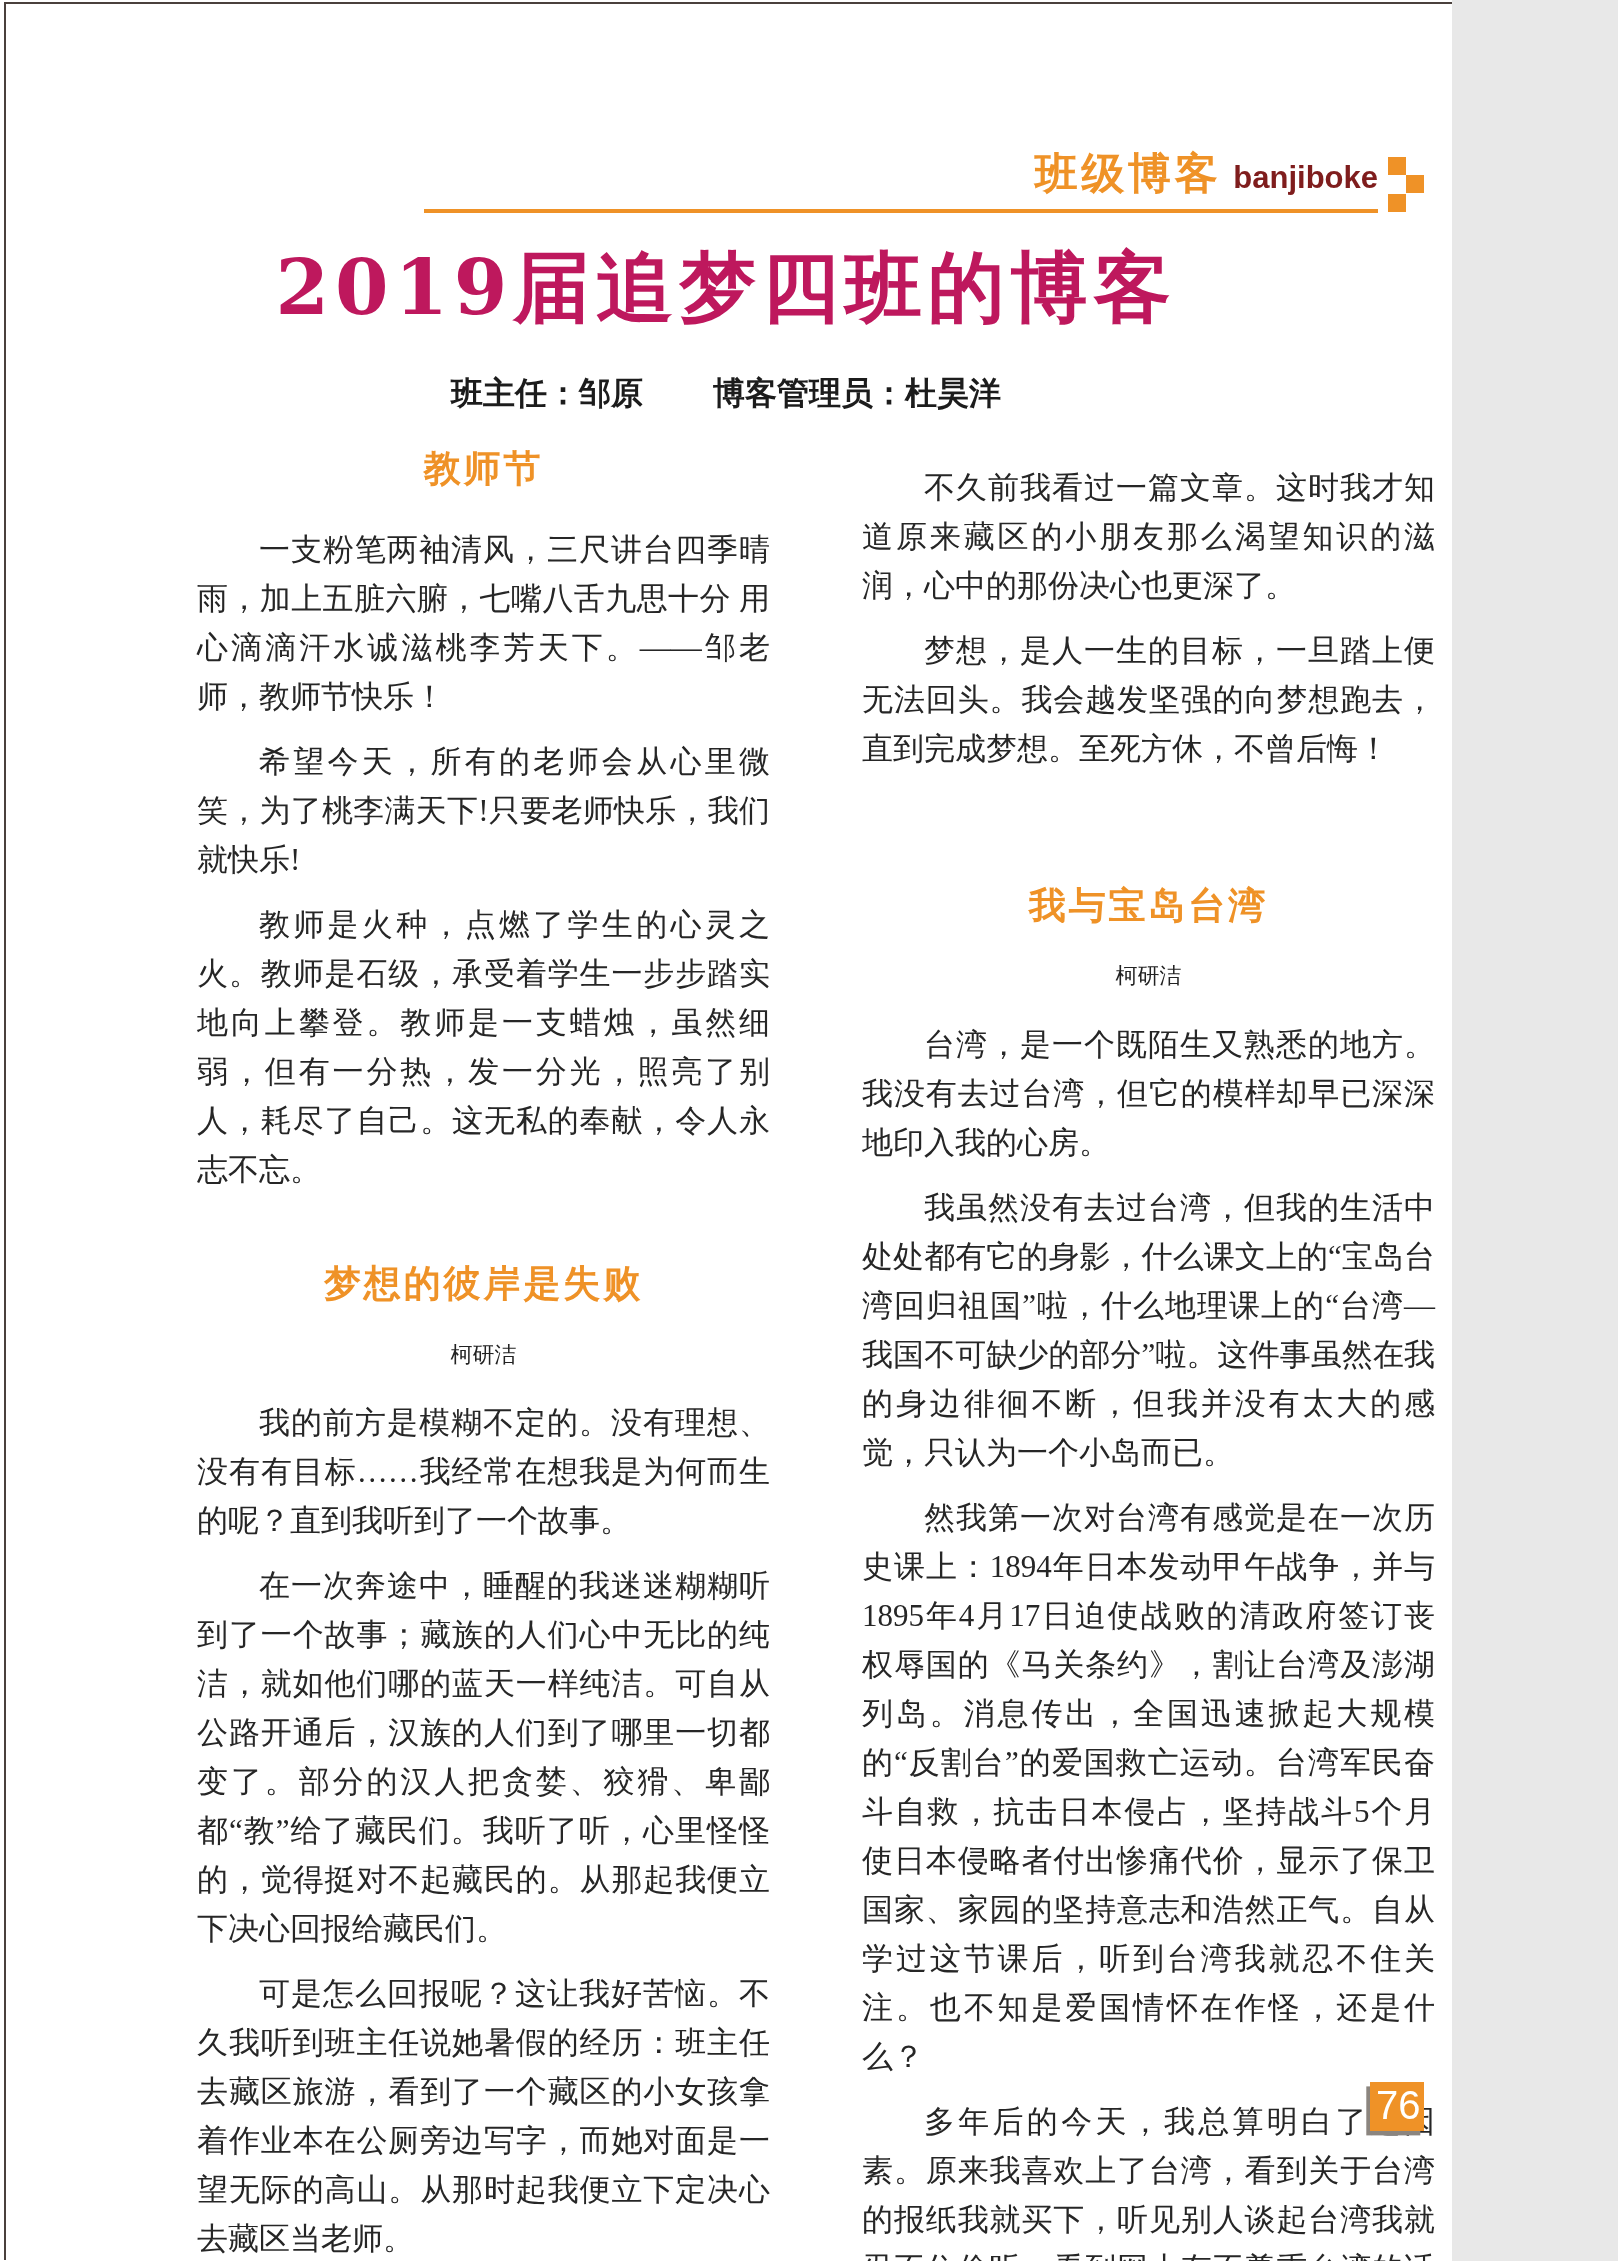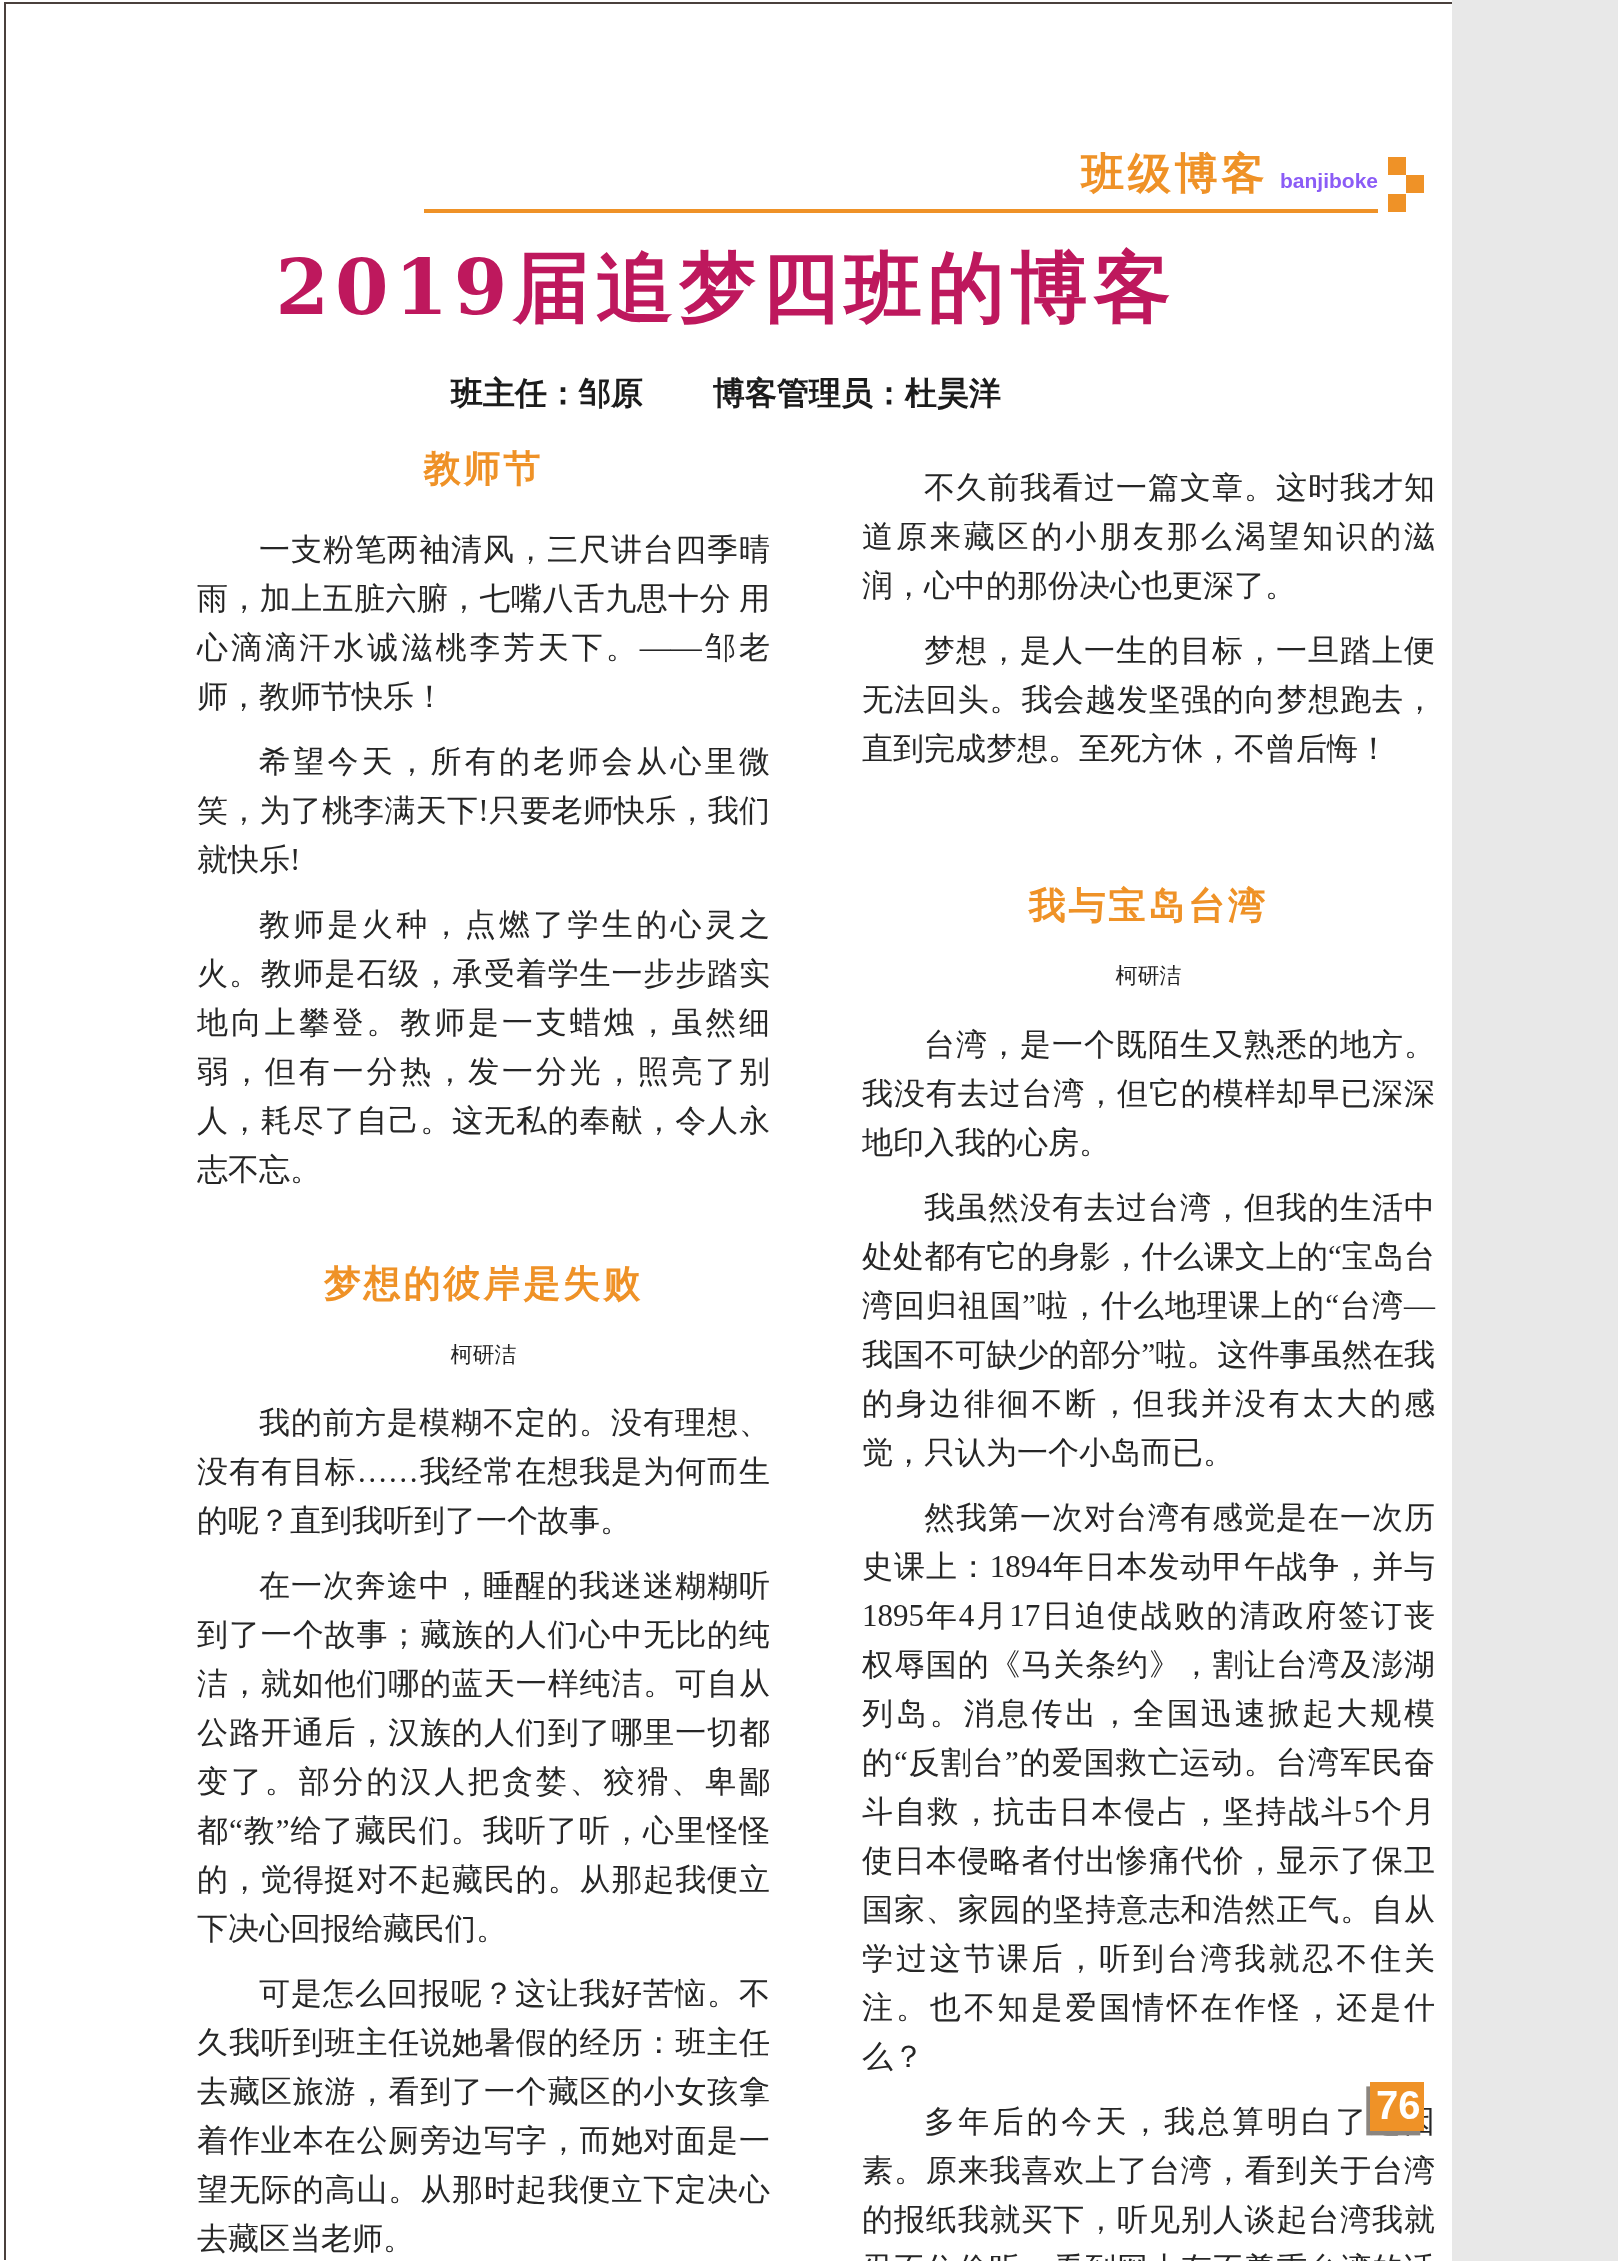--- a/index.html
+++ b/index.html
@@ -19,22 +19,22 @@
   .header-rule{position:absolute;left:424px;top:209px;width:954px;height:3.7px;background:#EF9227;}
   .header-text{
     position:absolute;left:424px;top:152px;width:954px;height:57px;
     display:flex;justify-content:flex-end;align-items:baseline;gap:11.8px;
   }
   .section-title{
     color:#EF9227;font-family:"Liberation Sans",sans-serif;font-weight:bold;
     font-size:43px;letter-spacing:3.7px;line-height:1;
   }
   .section-subtitle{
-    color:#8b5cf6;font-family:"Liberation Sans",sans-serif;font-weight:bold;
-    font-size:21px;line-height:1;
+    color:#7f1d1d;font-family:"Liberation Sans",sans-serif;font-weight:bold;
+    font-size:31px;line-height:1;
   }
   .sq{position:absolute;width:17.7px;height:17.7px;background:#EF9227;}
   .sq1{left:1388px;top:157px;}
   .sq2{left:1406px;top:175px;}
   .sq3{left:1388px;top:194px;}
 
   
   .main-title{
     position:absolute;left:0;right:0;top:237px;
     text-align:center;
@@ -80,21 +80,21 @@
   
   .page-badge{
     position:absolute;left:1370px;top:2082px;
     width:54px;height:49px;
     background:#EF9227;
     box-shadow:-3.7px 4.4px 0 #8b857f;
     color:#ffffff;
     font-family:"Liberation Sans",sans-serif;
     font-size:40px;line-height:47px;
     padding-left:5.9px;box-sizing:border-box;
-    font-weight:bold;
+    font-weight:normal;
   }
 </style>
 </head>
 <body>
 
 <div class="page">
 
   <div class="edge-left"></div>
   <div class="edge-top"></div>
 

